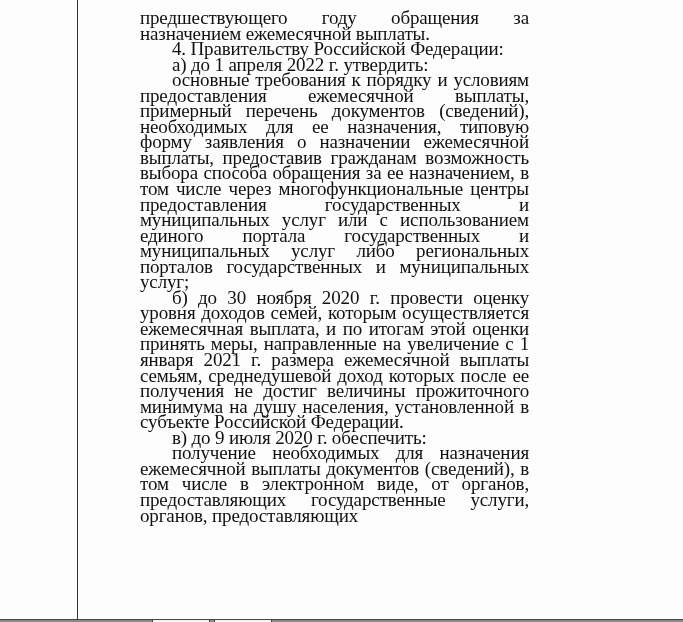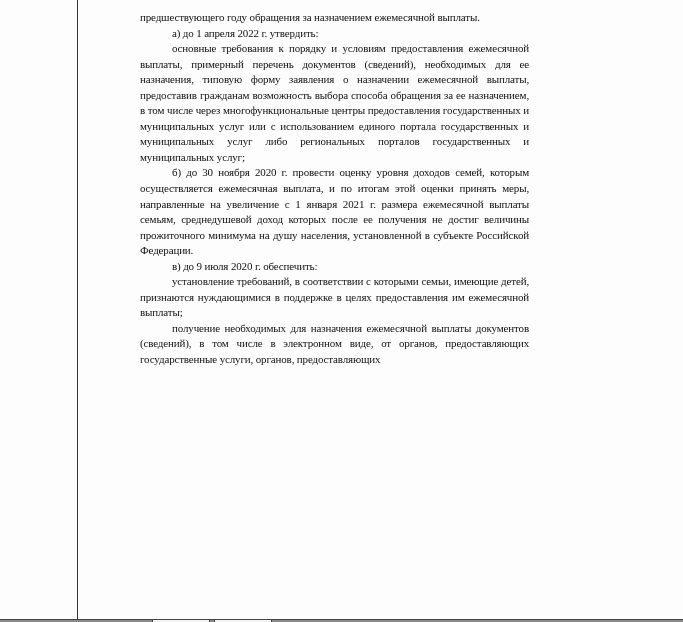--- a/index.html
+++ b/index.html
@@ -24,21 +24,21 @@
       background: #333;
     }
     .page {
       position: absolute;
       left: 140px;
       top: 10px;
       width: 389px;
     }
     .para {
       margin: 0;
-      font-size: 11px;
+      font-size: 19px;
       line-height: 15.55px;
       text-align: justify;
       text-align-last: left;
       letter-spacing: -0.15px;
       word-spacing: 0px;
     }
     .para.indent {
       text-indent: 32px;
     }
     .bottom-bar {
@@ -63,23 +63,23 @@
     .bottom-tab.t1 { left: 152px; width: 58px; }
     .bottom-tab.t2 { left: 214px; width: 58px; }
   </style>
 </head>
 <body>
 
 <div class="left-rule"></div>
 
 <div class="page">
   <p class="para">предшествующего году обращения за назначением ежемесячной выплаты.</p>
+  <p class="para indent">4. Правительству Российской Федерации:</p>
   <p class="para indent">а) до 1 апреля 2022 г. утвердить:</p>
   <p class="para indent">основные требования к порядку и условиям предоставления ежемесячной выплаты, примерный перечень документов (сведений), необходимых для ее назначения, типовую форму заявления о назначении ежемесячной выплаты, предоставив гражданам возможность выбора способа обращения за ее назначением, в том числе через многофункциональные центры предоставления государственных и муниципальных услуг или с использованием единого портала государственных и муниципальных услуг либо региональных порталов государственных и муниципальных услуг;</p>
   <p class="para indent">б) до 30 ноября 2020 г. провести оценку уровня доходов семей, которым осуществляется ежемесячная выплата, и по итогам этой оценки принять меры, направленные на увеличение с 1 января 2021 г. размера ежемесячной выплаты семьям, среднедушевой доход которых после ее получения не достиг величины прожиточного минимума на душу населения, установленной в субъекте Российской Федерации.</p>
   <p class="para indent">в) до 9 июля 2020 г. обеспечить:</p>
-  <p class="para indent">установление требований, в соответствии с которыми семьи, имеющие детей, признаются нуждающимися в поддержке в целях предоставления им ежемесячной выплаты;</p>
   <p class="para indent">получение необходимых для назначения ежемесячной выплаты документов (сведений), в том числе в электронном виде, от органов, предоставляющих государственные услуги, органов, предоставляющих</p>
 </div>
 
 <div class="bottom-bar"></div>
 <div class="bottom-tab t1"></div>
 <div class="bottom-tab t2"></div>
 
 </body></html>

